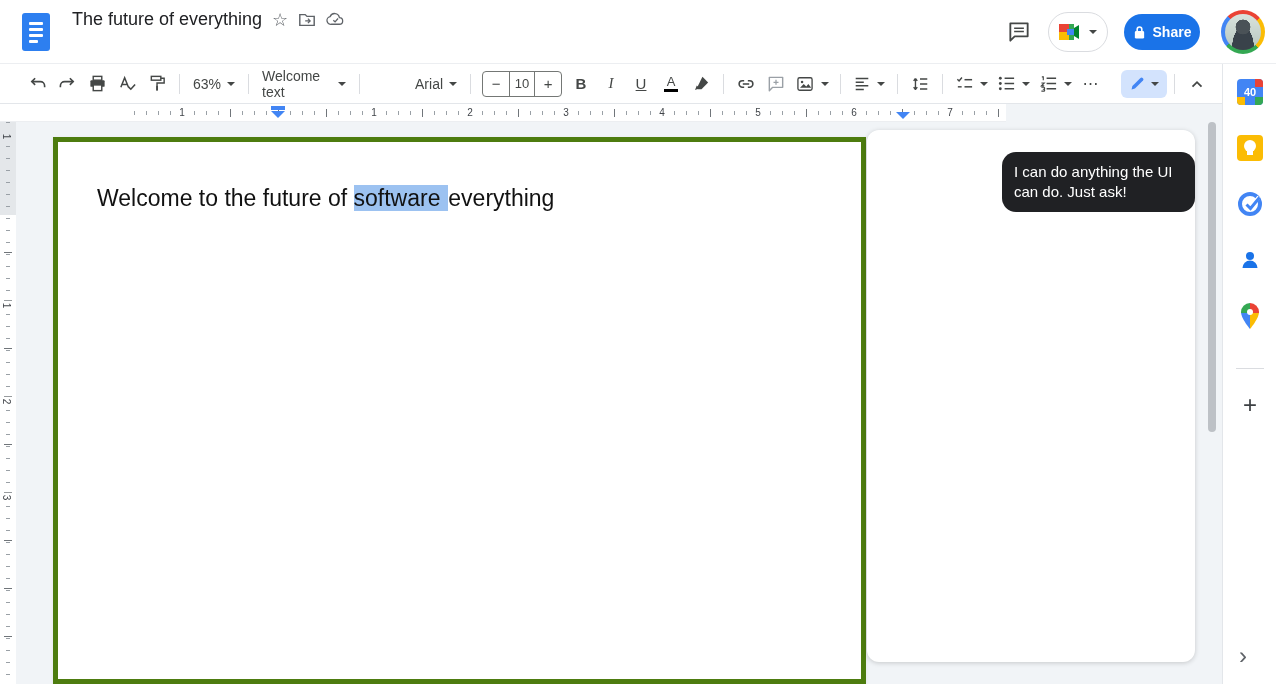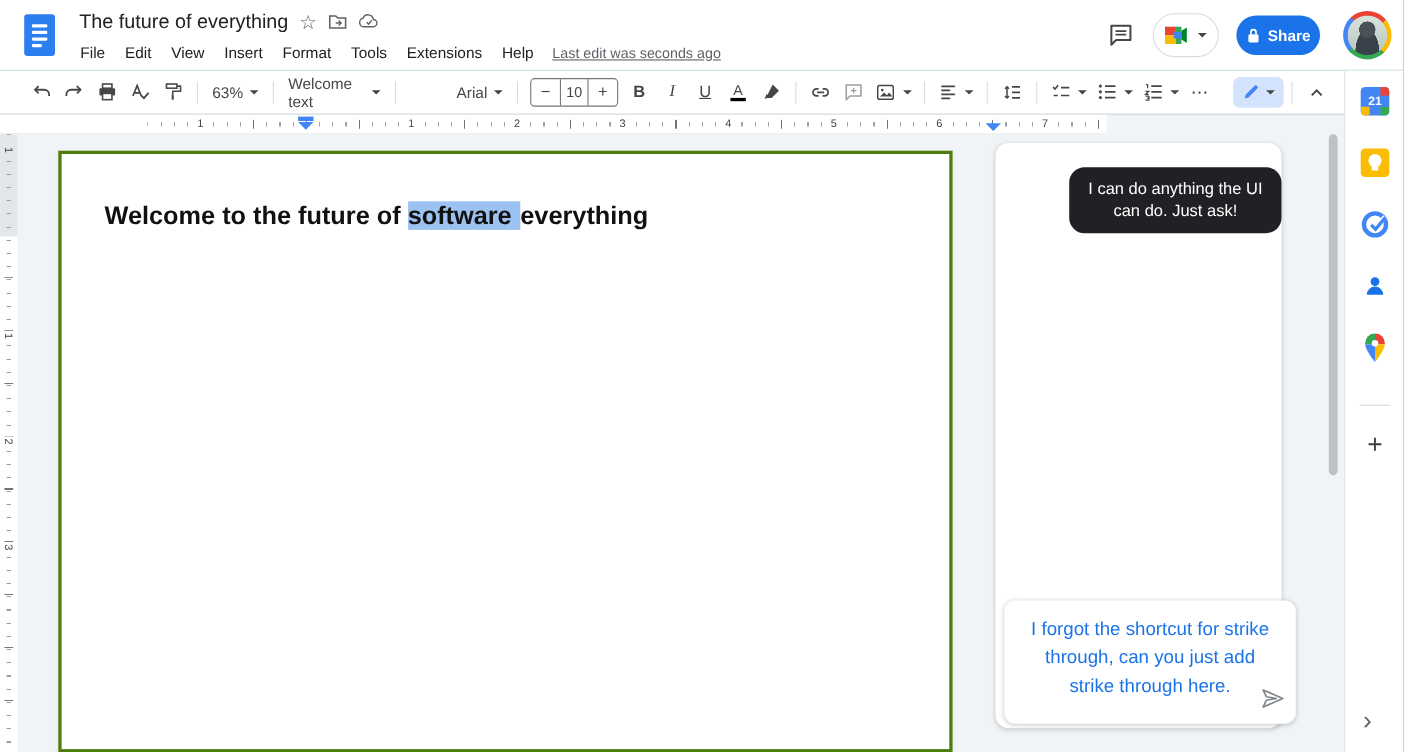--- a/index.html
+++ b/index.html
@@ -1,17 +1,17 @@
 <!DOCTYPE html>
 <html><head>
 <meta charset="utf-8">
 <style>
   * { margin:0; padding:0; box-sizing:border-box; }
   html,body { width:1276px; height:684px; font-family:"Liberation Sans", sans-serif; background:#fff; }
-  #screen { position:relative; width:1276px; height:684px; overflow:hidden; background:#0f766e; }
+  #screen { position:relative; width:1276px; height:684px; overflow:hidden; background:#f0abfc; }
 
   
   .header { position:absolute; left:0; top:0; width:1276px; height:64px; background:#fff; border-bottom:1px solid #eceef1; z-index:5; }
   .docs-logo { position:absolute; left:22px; top:13px; width:28px; height:38px; background:#2d7ff0; border-radius:3px; cursor:pointer; }
   .docs-logo .bar { position:absolute; left:7px; height:3px; background:#fff; border-radius:1px; }
   .title-row { position:absolute; left:72px; top:9px; display:flex; align-items:center; gap:10px; }
   .doc-title { font-size:18px; color:#202124; white-space:nowrap; }
   .title-icon { color:#5f6368; display:flex; align-items:center; }
   .star-glyph { font-size:18px; line-height:18px; color:#5f6368; }
   .menu-row { position:absolute; left:64px; top:37px; display:flex; align-items:center; }
@@ -56,26 +56,26 @@
   .h-num { position:absolute; top:3px; transform:translateX(-50%); font-size:10px; color:#41454a; background:#fff; padding:0 3px; }
   .marker-bar { position:absolute; left:271px; top:2px; width:14px; height:4px; background:#4285f4; cursor:pointer; }
   .marker-tri { width:0; height:0; border-left:7px solid transparent; border-right:7px solid transparent; border-top:7px solid #4285f4; position:absolute; cursor:pointer; }
   .v-ruler { position:absolute; left:0; top:18px; width:16px; height:562px; background:#fff; cursor:pointer; }
   .v-shade { position:absolute; left:0; top:0; width:16px; height:93px; background:#e4e7ea; }
   .v-ticks-small { position:absolute; top:0; bottom:0; left:6px; width:4px; background:repeating-linear-gradient(to bottom, #9aa0a6 0 1px, rgba(0,0,0,0) 1px 12px); }
   .v-ticks-big { position:absolute; top:130px; height:430px; left:4px; width:8px; background:repeating-linear-gradient(to bottom, #70757a 0 1px, rgba(0,0,0,0) 1px 48px); }
   .v-num { position:absolute; left:2px; transform:rotate(90deg); font-size:10px; color:#41454a; background:#fff; padding:0 2px; }
   .v-num.shaded { background:#e4e7ea; }
 
-  .page { position:absolute; left:53px; top:33px; width:813px; height:547px; background:#fff; border:3px solid #4d7c0f; box-shadow:0 1px 3px rgba(60,64,67,.08);font-weight:bold; }
+  .page { position:absolute; left:53px; top:33px; width:813px; height:547px; background:#fff; border:5px solid #4d7c0f; box-shadow:0 1px 3px rgba(60,64,67,.08); }
   .doc-heading { position:absolute; left:39px; top:40px; font-size:23px; line-height:33px; color:#111; cursor:text; }
   .sel { background:#9cc2f1; padding-right:0.34em; }
 
   
-  .chat-panel { position:absolute; left:905px; top:26px; width:260px; height:532px; background:#fff; border-radius:12px; box-shadow:0 1px 5px rgba(0,0,0,.18);text-align:center; }
+  .chat-panel { position:absolute; left:867px; top:26px; width:328px; height:532px; background:#fff; border-radius:12px; box-shadow:0 1px 5px rgba(0,0,0,.18); }
   .agent-bubble { position:absolute; right:0; top:22px; width:193px; background:#202124; color:#fff; font-size:15px; line-height:20px; padding:10px 12px; border-radius:14px; }
   .user-bubble { position:absolute; left:8px; top:416px; width:265px; height:112px; background:#fff; border-radius:10px; box-shadow:0 1px 5px rgba(0,0,0,.22); padding:13px 16px; color:#1a73e8; font-size:17px; line-height:26px; }
   .send-btn { position:absolute; right:8px; bottom:10px; width:26px; height:26px; cursor:pointer; }
 
   
   .scroll-thumb { position:absolute; left:1208px; top:18px; width:8px; height:310px; background:#bdc1c6; border-radius:4px; cursor:pointer; }
 
   
   .sidebar { position:absolute; right:0; top:64px; width:54px; height:620px; background:#fff; border-left:1px solid #e3e6ea; z-index:6; }
   .side-icon { position:absolute; left:14px; width:26px; height:26px; cursor:pointer; display:flex; align-items:center; justify-content:center; }
@@ -117,31 +117,20 @@
           </svg>
       </span>
       <span class="title-icon">
         <svg width="19" height="19" viewBox="0 0 22 22">
             <path d="M6.5 16.5h9a3.8 3.8 0 000-7.6 5.6 5.6 0 00-10.8-1.2A4.2 4.2 0 006.5 16.5z" fill="none" stroke="#5f6368" stroke-width="1.5"></path>
             <path d="M8.5 11.8l2 2 3.4-4" fill="none" stroke="#5f6368" stroke-width="1.5"></path>
           </svg>
       </span>
     </div>
 
-    <div class="menu-row">
-      <span class="menu-item">File</span>
-      <span class="menu-item">Edit</span>
-      <span class="menu-item">View</span>
-      <span class="menu-item">Insert</span>
-      <span class="menu-item">Format</span>
-      <span class="menu-item">Tools</span>
-      <span class="menu-item">Extensions</span>
-      <span class="menu-item">Help</span>
-      <span class="last-edit">Last edit was seconds ago</span>
-    </div>
 
     <div class="comment-hdr-btn">
       <svg width="26" height="26" viewBox="0 0 24 24">
           <path d="M4 4h16v12H8l-4 4z" fill="none" stroke="#444746" stroke-width="1.7" stroke-linejoin="round"></path>
           <path d="M7.5 8.5h9M7.5 11.5h9" stroke="#444746" stroke-width="1.5"></path>
         </svg>
     </div>
 
     <div class="meet-pill">
       <span style="display:flex;">
@@ -376,40 +365,32 @@
     </div>
 
     <div class="page">
       <div class="doc-heading"><span>Welcome to the future of </span><span class="sel">software</span><span>everything</span></div>
     </div>
 
     <div class="chat-panel">
       <div class="agent-bubble">
         <span>I can do anything the UI can do. Just ask!</span>
       </div>
-      <div class="user-bubble">
-        <span>I forgot the shortcut for strike through, can you just add strike through here.</span>
-        <span class="send-btn">
-          <svg width="26" height="26" viewBox="0 0 24 24">
-              <path d="M4 19.2L20.5 12 4 4.8l2.6 5.7 8.4 1.5-8.4 1.5z" fill="#fff" stroke="#80868b" stroke-width="1.4" stroke-linejoin="round"></path>
-            </svg>
-        </span>
-      </div>
     </div>
 
     <div class="scroll-thumb"></div>
   </div>
 
   <div class="sidebar">
     <div class="side-icon" style="top:15px;">
       <div class="cal-icon">
         <span class="acc-r"></span>
         <span class="acc-y"></span>
         <span class="acc-g"></span>
-        <span class="c31">21</span>
+        <span class="c31">40</span>
       </div>
     </div>
     <div class="side-icon" style="top:71px;">
       <div class="keep-icon">
         <span class="bulb"></span>
         <span class="base"></span>
       </div>
     </div>
     <div class="side-icon" style="top:127px;">
       <svg width="26" height="26" viewBox="0 0 26 26">

